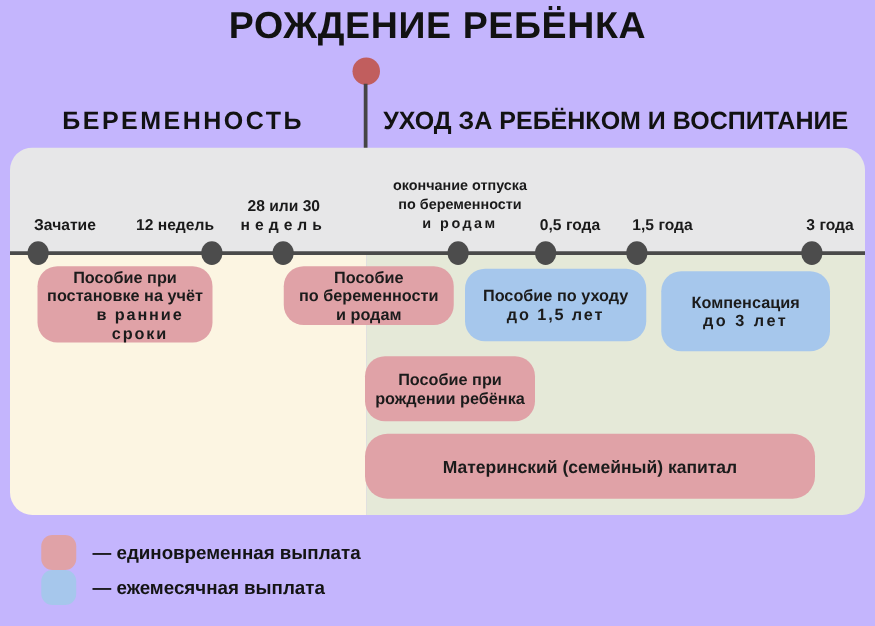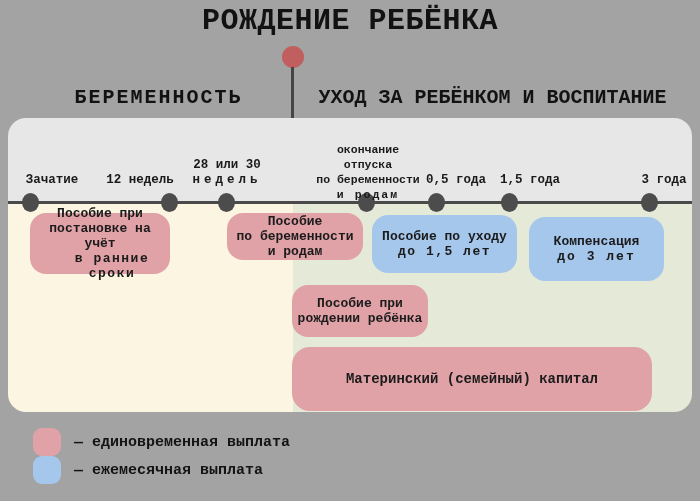--- a/index.html
+++ b/index.html
@@ -1,18 +1,18 @@
 <!DOCTYPE html>
 <html><head>
 <meta charset="utf-8">
 <style>
   html,body{margin:0;padding:0;background:#fff;}
   #canvas{
-    position:relative;width:700px;height:501px;overflow:hidden;background:#a3a3a3;
-    font-family:Liberation Mono, monospace;color:#161616;
+    position:relative;width:700px;height:501px;overflow:hidden;background:#c4b5fd;
+    font-family:Liberation Sans, sans-serif;color:#161616;
     -webkit-font-smoothing:antialiased;
   }
   .abs{position:absolute;}
 
   
   .page-title{
     left:0;top:4px;width:700px;text-align:center;
     font-size:30px;font-weight:bold;letter-spacing:.5px;color:#121212;
   }
 
@@ -20,21 +20,21 @@
   .birth-dot{left:282px;top:46px;width:22px;height:22px;border-radius:50%;background:#c15e5e;}
   .birth-line{left:291px;top:67px;width:3px;height:124px;background:#454545;}
   .birth-arrowhead{
     left:284px;top:188px;width:0;height:0;
     border-left:9px solid transparent;border-right:9px solid transparent;
     border-top:16px solid #454545;
   }
 
   
   .section-title{top:86px;font-size:20px;font-weight:bold;text-align:center;color:#121212;}
-  .section-title.left{left:16px;width:285px;letter-spacing:2px;}
+  .section-title.left{left:4px;width:285px;letter-spacing:2px;}
   .section-title.right{left:293px;width:399px;letter-spacing:0;}
 
   
   .panel{left:8px;top:118px;width:684px;height:294px;border-radius:18px;overflow:hidden;}
   .band{position:absolute;left:0;top:0;width:684px;height:84px;background:#e7e7e8;}
   .zone-pregnancy{position:absolute;left:0;top:84px;width:285px;height:210px;background:#fcf5e2;}
   .zone-childcare{position:absolute;left:285px;top:84px;width:399px;height:210px;background:#e5e9d8;}
   .axis{position:absolute;left:0;top:83px;width:684px;height:3px;background:#4a4a4a;}
 
   
@@ -138,21 +138,21 @@
       <div>до 1,5 лет</div>
     </div>
   <div class="abs benefit blue box-compensation" style="left:529px;top:217px;width:135px;height:64px">
       <div>Компенсация</div>
       <div>до 3 лет</div>
     </div>
   <div class="abs benefit pink" style="left:292px;top:285px;width:136px;height:52px">
       <div>Пособие при</div>
       <div>рождении ребёнка</div>
     </div>
-  <div class="abs benefit pink big" style="left:292px;top:347px;width:360px;height:64px;border-radius:18px">
+  <div class="abs benefit pink big" style="left:292px;top:347px;width:360px;height:52px;border-radius:18px">
       <div>Материнский (семейный) капитал</div>
     </div>
 
   <div class="abs legend">
     <div class="legend-item">
       <div class="swatch pink"></div>
       <div class="legend-label">— единовременная выплата</div>
     </div>
     <div class="legend-item">
       <div class="swatch blue"></div>

